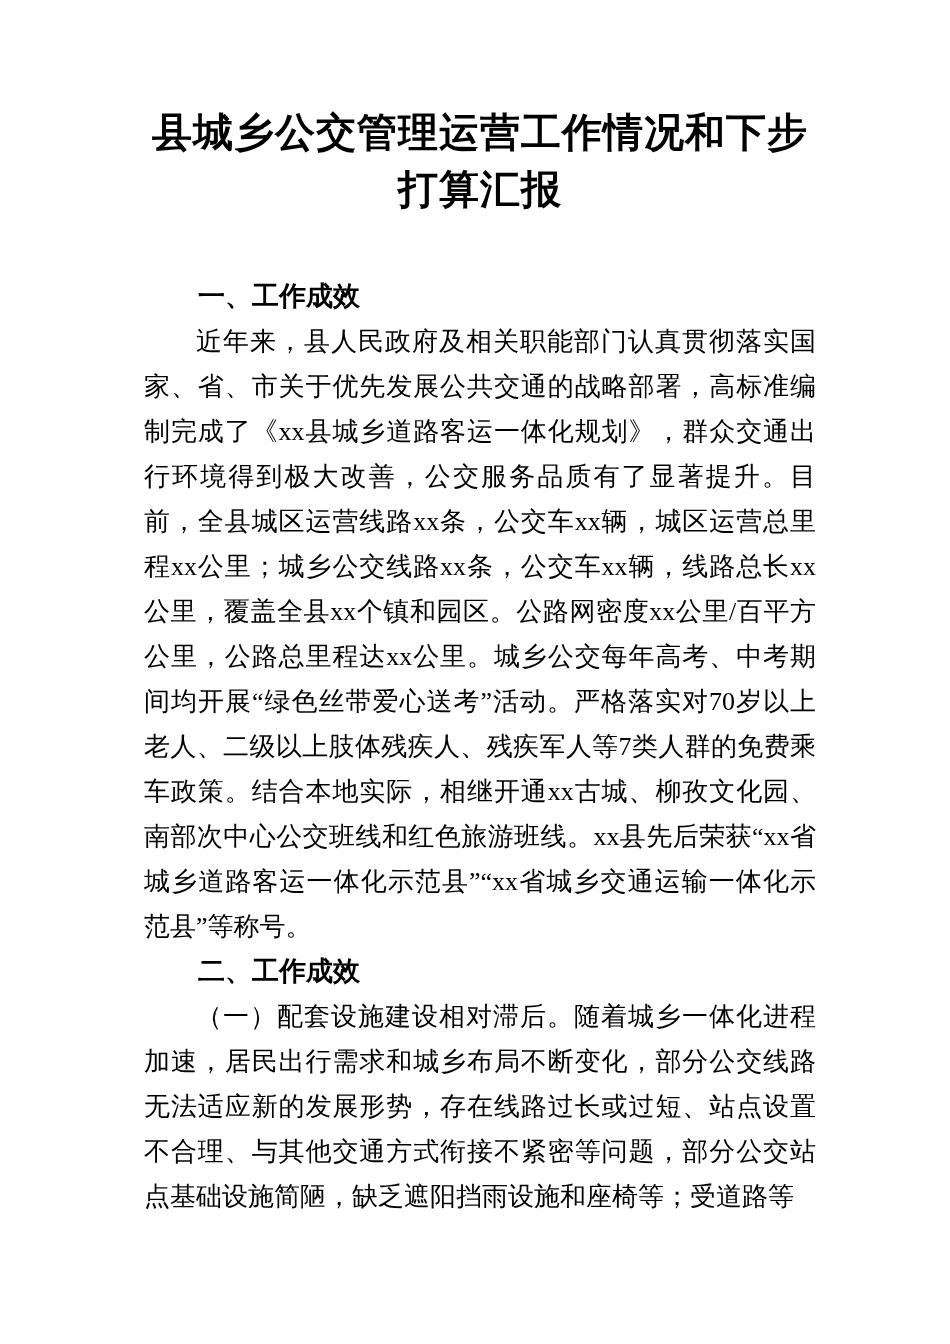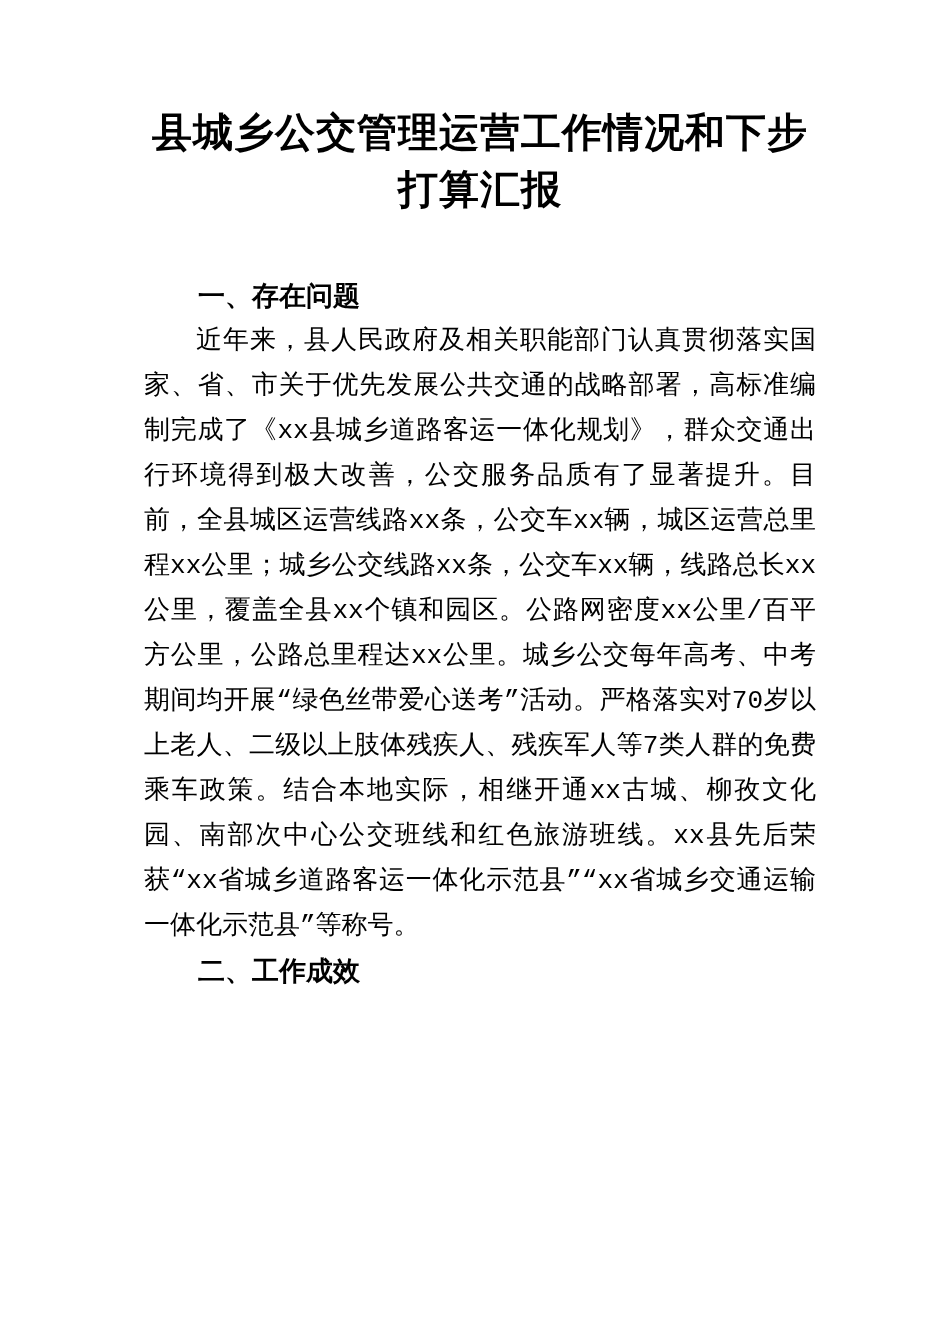--- a/index.html
+++ b/index.html
@@ -30,41 +30,42 @@
   .section-heading {
     font-family: "Liberation Sans", "DejaVu Sans", sans-serif;
     font-size: 27px;
     line-height: 45px;
     font-weight: 700;
     margin: 0;
     text-indent: 2em;
     text-align: left;
   }
   .body-paragraph {
-    font-family: Liberation Mono, monospace;
+    font-family: Liberation Serif, serif;
     font-size: 26px;
     line-height: 45px;
     font-weight: 400;
     margin: 0;
     text-indent: 2em;
     text-align: justify;
     text-justify: inter-ideograph;
   }
 </style>
 </head>
 <body>
 
 <div class="page">
 
   <h1 class="doc-title">县城乡公交管理运营工作情况和下步打算汇报</h1>
 
   <div>
 
-    <h2 class="section-heading">一、存在问题</h2>
+    <h2 class="section-heading">一、工作成效</h2>
 
     <p class="body-paragraph">近年来，县人民政府及相关职能部门认真贯彻落实国家、省、市关于优先发展公共交通的战略部署，高标准编制完成了《xx县城乡道路客运一体化规划》，群众交通出行环境得到极大改善，公交服务品质有了显著提升。目前，全县城区运营线路xx条，公交车xx辆，城区运营总里程xx公里；城乡公交线路xx条，公交车xx辆，线路总长xx公里，覆盖全县xx个镇和园区。公路网密度xx公里/百平方公里，公路总里程达xx公里。城乡公交每年高考、中考期间均开展“绿色丝带爱心送考”活动。严格落实对70岁以上老人、二级以上肢体残疾人、残疾军人等7类人群的免费乘车政策。结合本地实际，相继开通xx古城、柳孜文化园、南部次中心公交班线和红色旅游班线。xx县先后荣获“xx省城乡道路客运一体化示范县”“xx省城乡交通运输一体化示范县”等称号。</p>
 
     <h2 class="section-heading">二、工作成效</h2>
 
+    <p class="body-paragraph">（一）配套设施建设相对滞后。随着城乡一体化进程加速，居民出行需求和城乡布局不断变化，部分公交线路无法适应新的发展形势，存在线路过长或过短、站点设置不合理、与其他交通方式衔接不紧密等问题，部分公交站点基础设施简陋，缺乏遮阳挡雨设施和座椅等；受道路等</p>
 
   </div>
 
 </div>
 
 </body></html>

